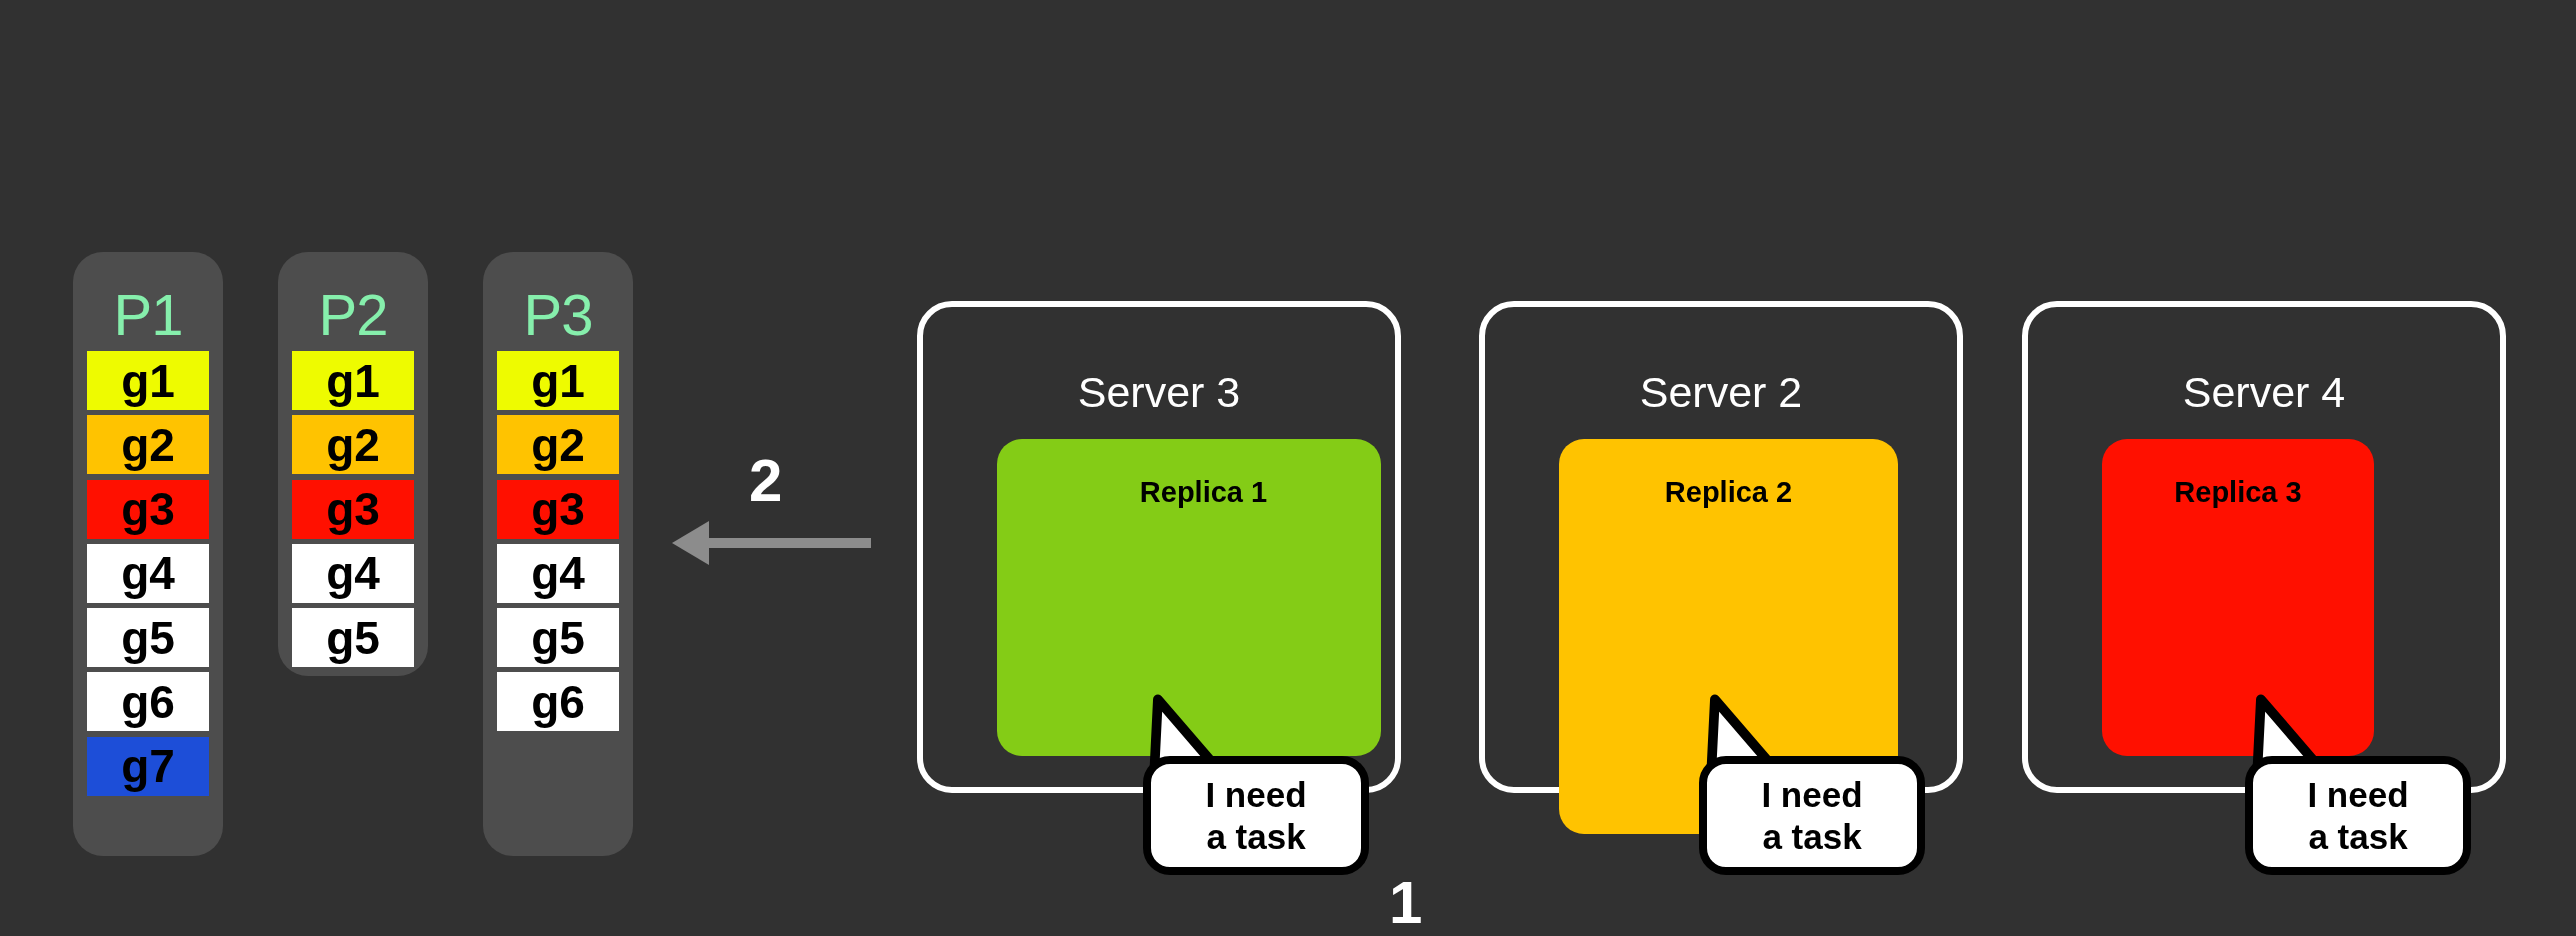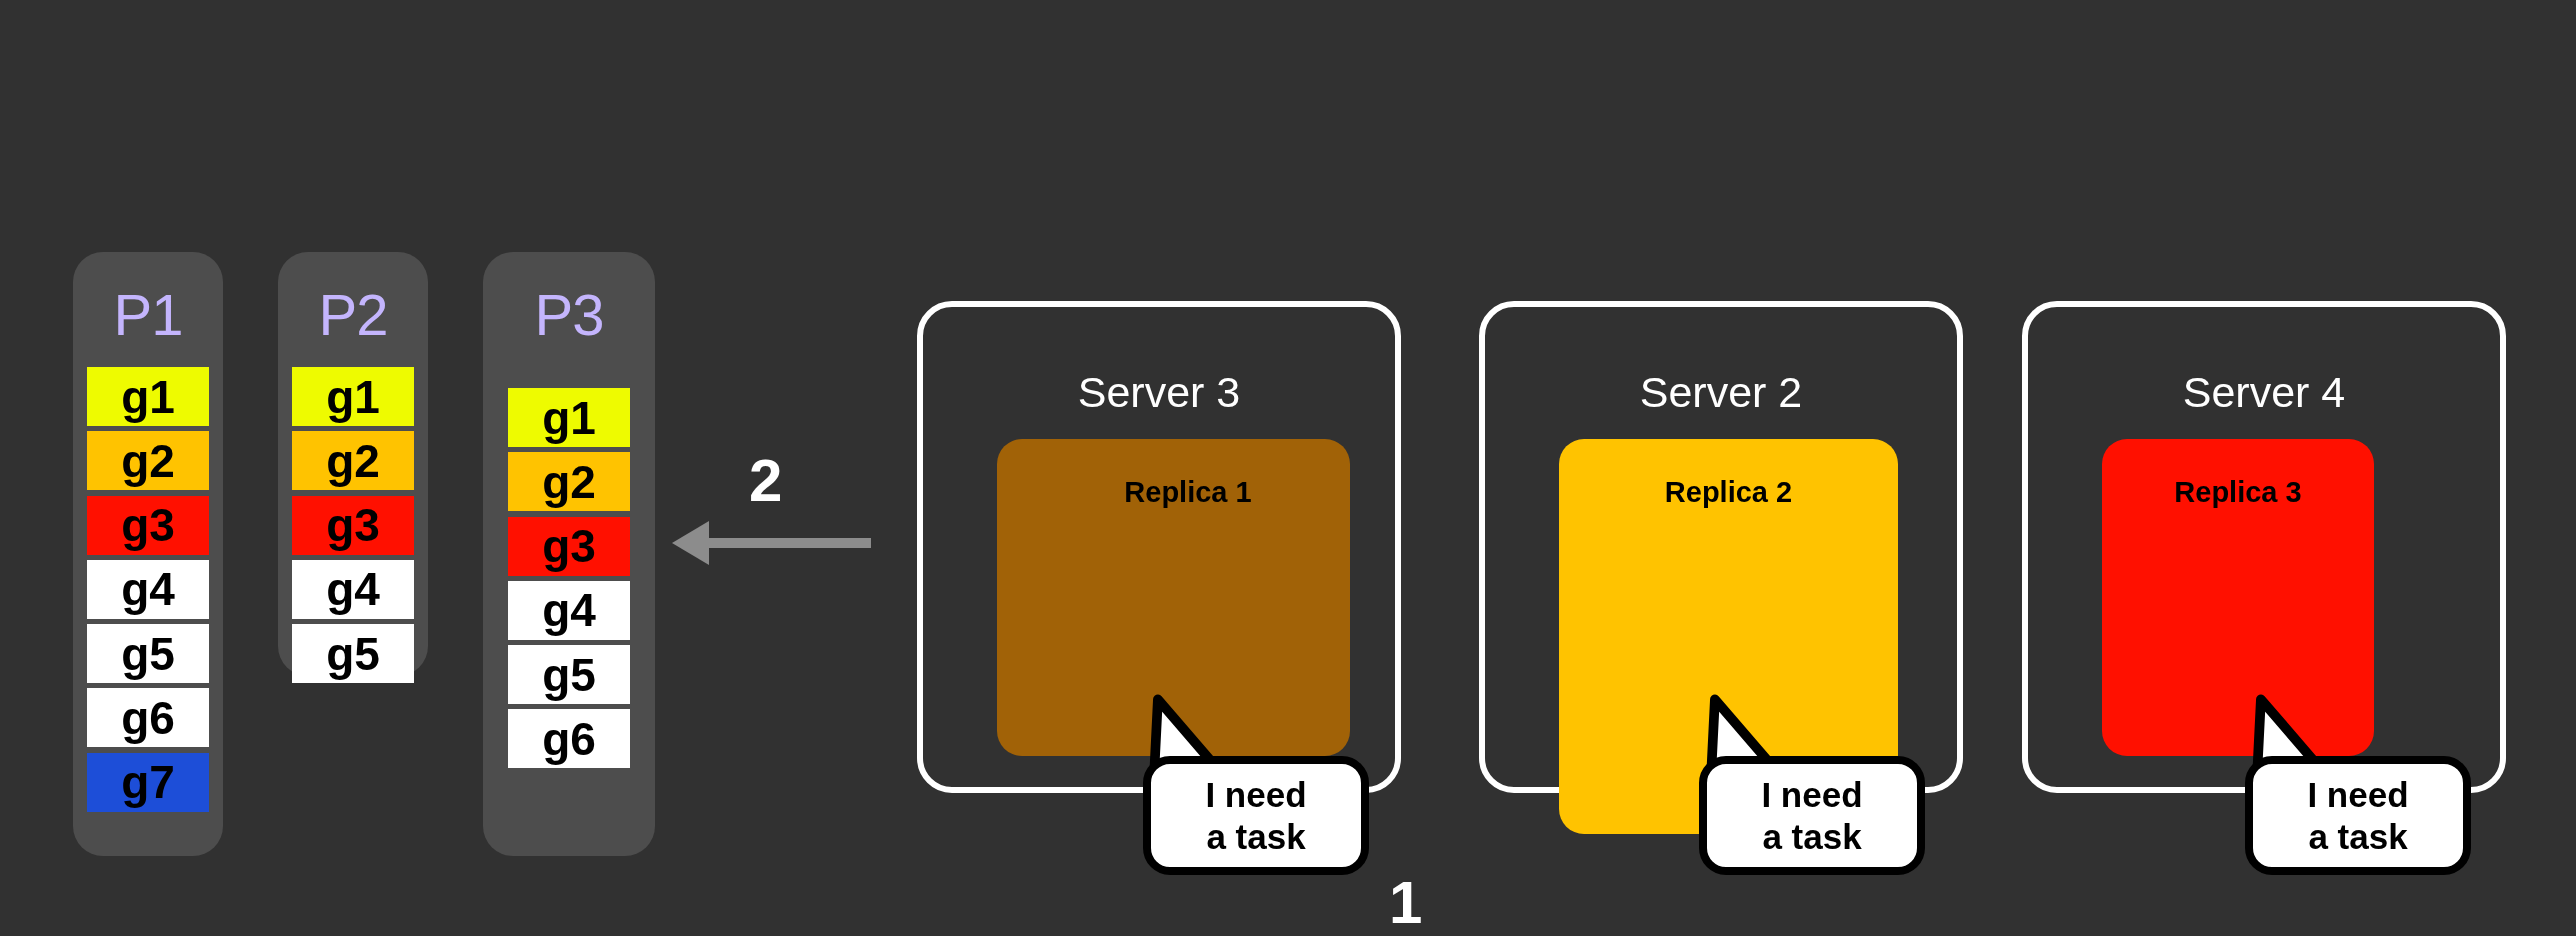--- a/index.html
+++ b/index.html
@@ -20,27 +20,27 @@
   
   .partition {
     position: absolute;
     background: #4d4d4d;
     border-radius: 30px;
     display: flex;
     flex-direction: column;
     align-items: center;
   }
   .partition-title {
-    color: #c4b5fd;
+    color: #86efac;
     font-size: 58px;
     font-weight: 400;
     line-height: 1;
     letter-spacing: -0.9px;
     margin-top: 34px;
-    margin-bottom: 23px;
+    margin-bottom: 7px;
     user-select: none;
   }
   .slot-list {
     width: 100%;
     display: flex;
     flex-direction: column;
     align-items: center;
     gap: 5.3px;
   }
   .slot {
@@ -182,21 +182,21 @@
         </div>
       <div class="slot" style="width:122px; background:#ffffff;">
           <span>g4</span>
         </div>
       <div class="slot" style="width:122px; background:#ffffff;">
           <span>g5</span>
         </div>
     </div>
   </div>
 
-  <div class="partition" style="left:483px; top:252px; width:172px; height:604px;gap:21px;">
+  <div class="partition" style="left:483px; top:252px; width:150px; height:604px;">
     <div class="partition-title">P3</div>
     <div class="slot-list">
       <div class="slot" style="width:122px; background:#eefb00;">
           <span>g1</span>
         </div>
       <div class="slot" style="width:122px; background:#ffc300;">
           <span>g2</span>
         </div>
       <div class="slot" style="width:122px; background:#ff1000;">
           <span>g3</span>
@@ -215,21 +215,21 @@
 
   <div class="step-num" style="left:749px; top:451px; font-size:60px;">2</div>
 
   <div class="arrow-wrap" style="left:672px; top:521px; width:199px; height:44px;">
     <div class="arrow-head"></div>
     <div class="arrow-shaft" style="width:162px;"></div>
   </div>
 
   <div class="server" style="left:917px; top:301px; width:484px; height:492px;">
     <div class="server-title" style="top:64px;">Server 3</div>
-    <div class="replica" style="left:74px; top:132px; width:353px; height:317px; background:#a16207;padding-left:29px;">
+    <div class="replica" style="left:74px; top:132px; width:384px; height:317px; background:#84cc16;padding-left:29px;">
       <div class="replica-label">Replica 1</div>
     </div>
   </div>
 
   <svg class="bubble-tail" width="177" height="150" viewBox="0 0 200 170" style="left:1140px; top:694px;">
     <path d="M 20 6 L 118 120 L 130 150 L 36 150 Q 14 148 14 126 Z" fill="#ffffff" stroke="#000000" stroke-width="11" stroke-linejoin="round"></path>
   </svg>
   <div class="bubble" style="left:1143px; top:756px; width:226px; height:119px;">
     <div class="bubble-line">I need</div>
     <div class="bubble-line">a task</div>

